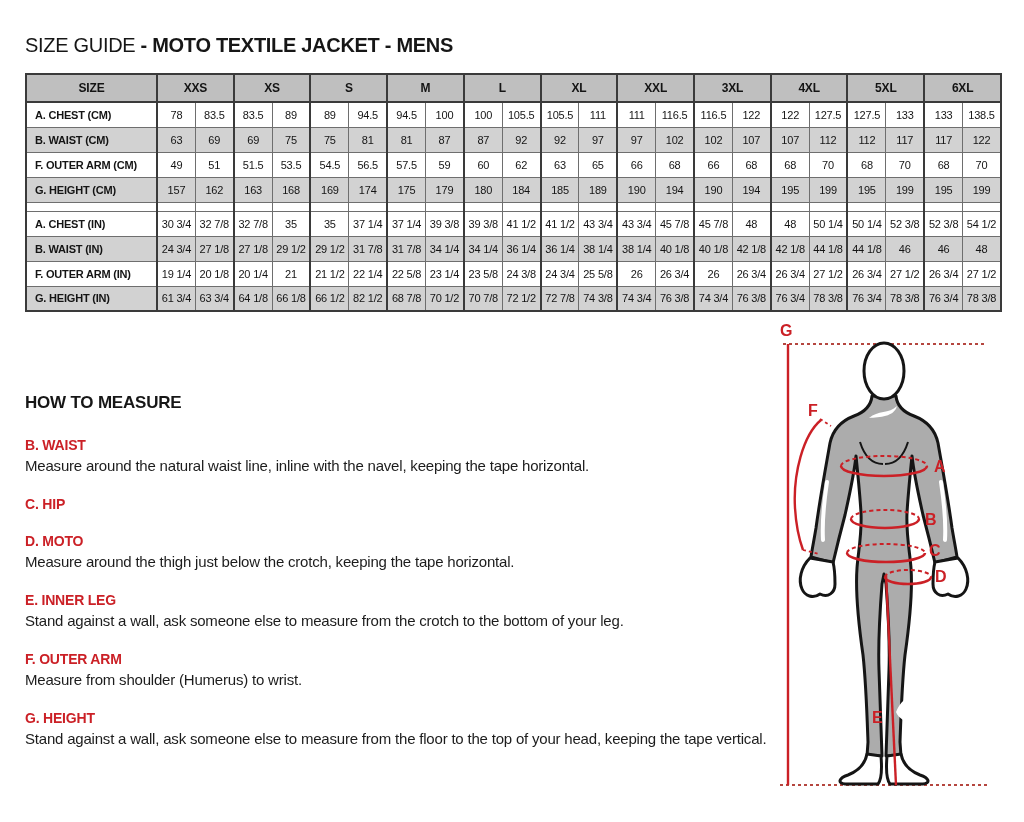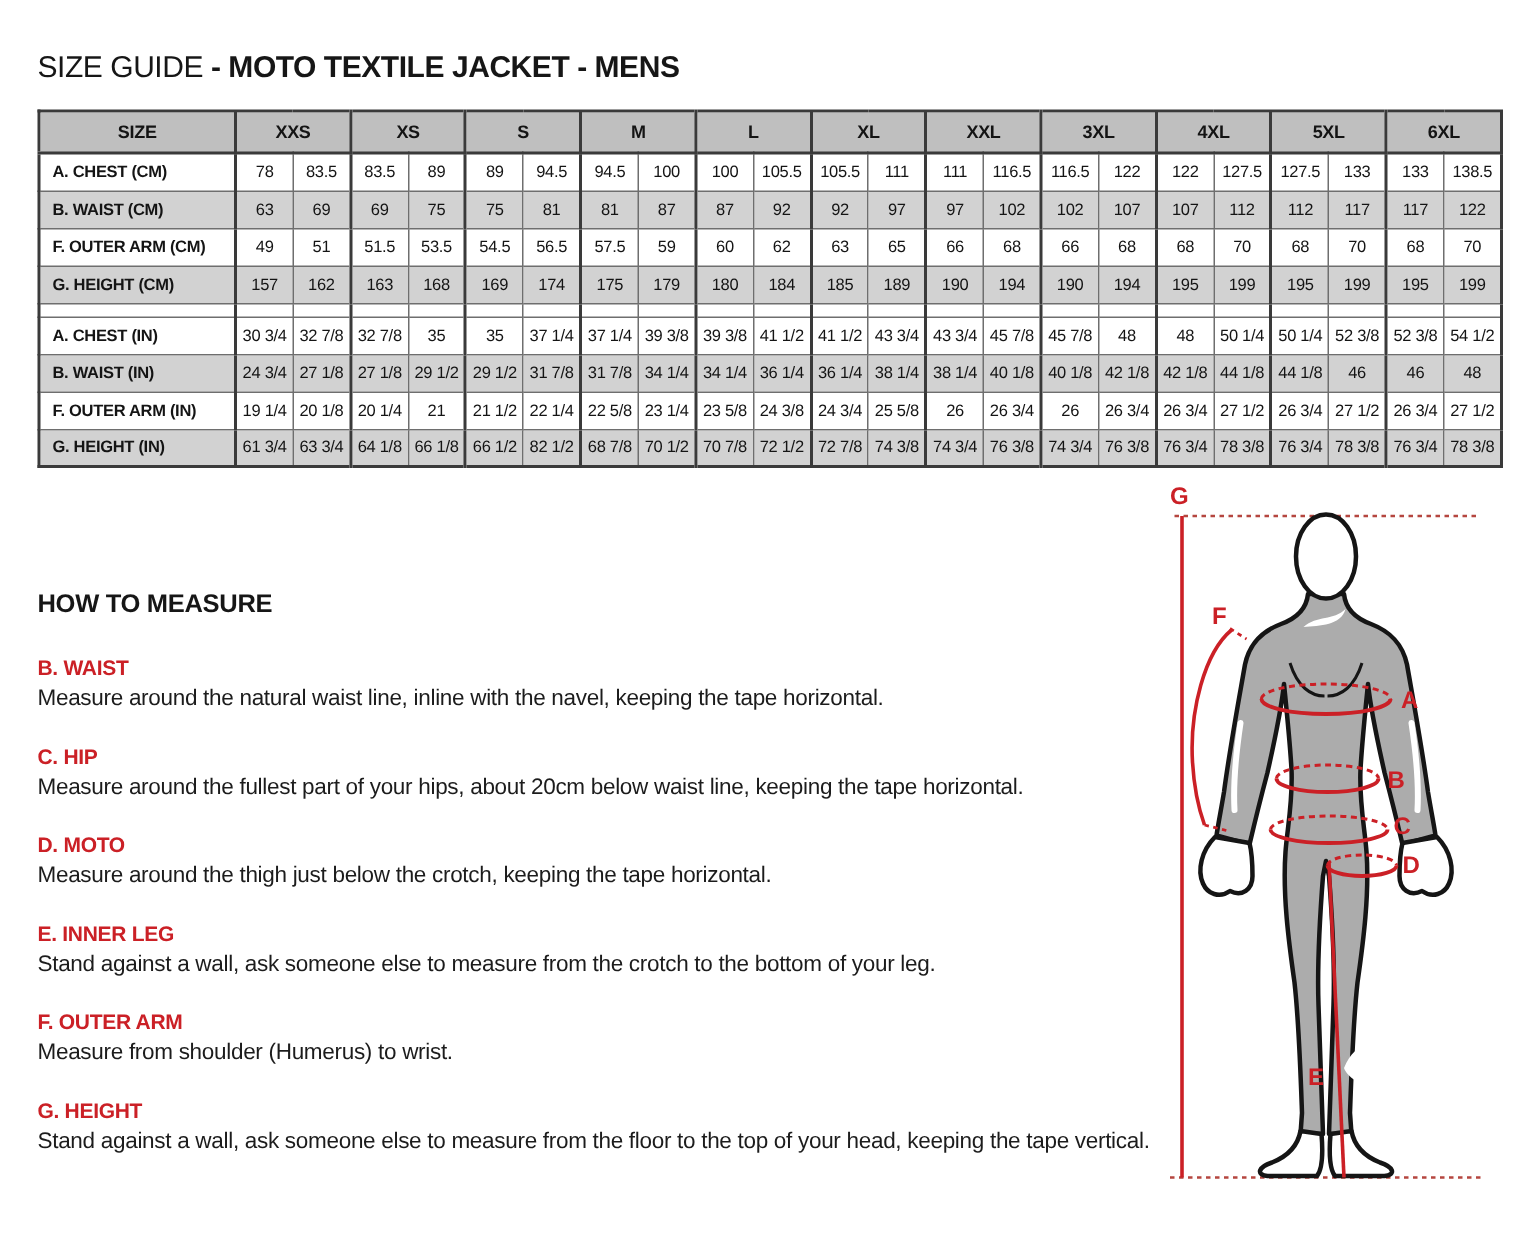--- a/index.html
+++ b/index.html
@@ -355,21 +355,20 @@
     <div class="howto-heading">HOW TO MEASURE</div>
     <div id="measure-list">
 
     <div class="measure-section">
       <div class="measure-label">B. WAIST</div>
       <div class="measure-text">Measure around the natural waist line, inline with the navel, keeping the tape horizontal.</div>
     </div>
 
     <div class="measure-section">
       <div class="measure-label">C. HIP</div>
-      <div class="measure-text">Measure around the fullest part of your hips, about 20cm below waist line, keeping the tape horizontal.</div>
     </div>
 
     <div class="measure-section">
       <div class="measure-label">D. MOTO</div>
       <div class="measure-text">Measure around the thigh just below the crotch, keeping the tape horizontal.</div>
     </div>
 
     <div class="measure-section">
       <div class="measure-label">E. INNER LEG</div>
       <div class="measure-text">Stand against a wall, ask someone else to measure from the crotch to the bottom of your leg.</div>

